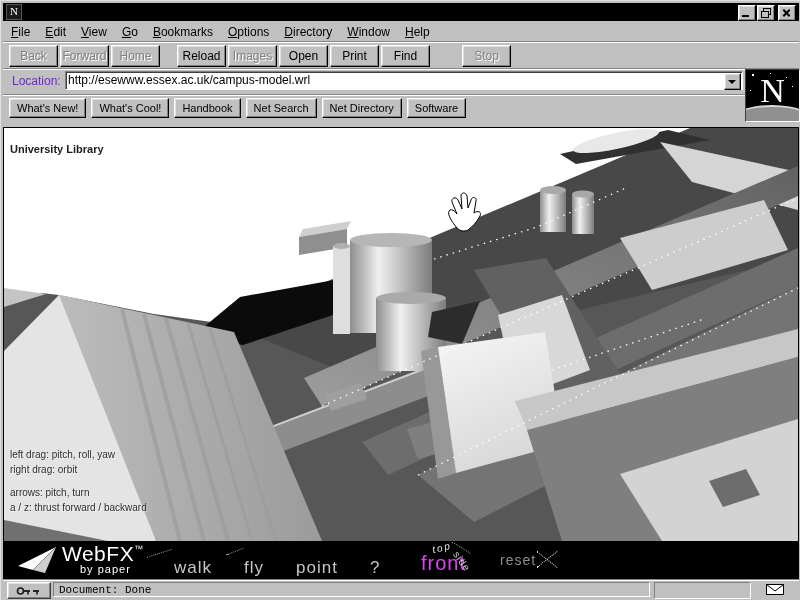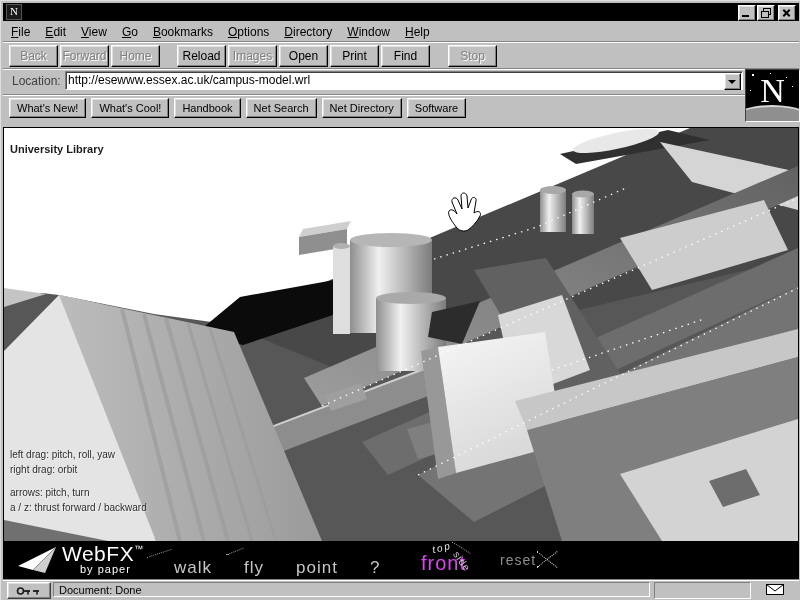--- a/index.html
+++ b/index.html
@@ -33,30 +33,30 @@
   
   .menubar{position:absolute;top:22px;left:2px;width:796px;height:18px;display:flex;
     align-items:center;padding-left:8px;box-sizing:border-box;}
   .menu-item{font-size:12px;color:#000;margin-right:15px;white-space:nowrap;}
   .menu-item u{text-decoration:underline;}
   
   .toolbar{position:absolute;top:42px;left:2px;width:796px;height:25px;display:flex;
     align-items:center;padding-left:6px;box-sizing:border-box;}
   .tb-group{display:flex;gap:2px;}
   .tb-group + .tb-group{margin-left:17px;}
-  .tb-group:last-child{margin-left:18px;}
+  .tb-group:last-child{margin-left:32px;}
   .btn95{background:#c0c0c0;border-top:1px solid #ffffff;border-left:1px solid #ffffff;
     border-right:1px solid #000;border-bottom:1px solid #000;
     box-shadow:inset -1px -1px 0 #808080,inset 1px 1px 0 #dfdfdf;
     font-family:"Liberation Sans",sans-serif;color:#000;}
   .tb-btn{width:49px;height:22px;font-size:12px;padding:0;}
   .tb-btn.disabled,.dir-btn.disabled{color:#808080;text-shadow:1px 1px 0 #fff;}
   
   .locrow{position:absolute;top:69px;left:2px;width:742px;height:23px;}
-  .loc-label{position:absolute;left:9px;top:4px;font-size:12px;color:#404040;}
+  .loc-label{position:absolute;left:9px;top:4px;font-size:12px;color:#6d28d9;}
   .loc-combo{position:absolute;left:62px;top:1px;width:678px;height:19px;box-sizing:border-box;}
   .loc-input{position:absolute;left:2px;top:1px;width:655px;height:14px;border:none;outline:none;
     font-family:"Liberation Sans",sans-serif;font-size:12px;color:#000;background:#fff;padding:0;}
   .loc-drop{position:absolute;right:1px;top:1px;width:15px;height:15px;}
   .loc-drop .arr{position:absolute;left:3px;top:6px;width:0;height:0;
     border-left:4px solid transparent;border-right:4px solid transparent;border-top:4px solid #000;}
   
   .dirrow{position:absolute;top:95px;left:2px;width:742px;height:23px;display:flex;
     align-items:center;padding-left:6px;box-sizing:border-box;gap:5px;}
   .dir-btn{height:20px;font-size:11px;padding:0 7px;white-space:nowrap;}
@@ -101,21 +101,21 @@
   .d1{left:142px;top:12px;width:26px;transform:rotate(-18deg);}
   .d2{left:222px;top:10px;width:18px;transform:rotate(-22deg);}
   .d3{left:446px;top:6px;width:22px;transform:rotate(32deg);}
   
   .statusbar{position:absolute;top:580px;left:2px;width:796px;height:18px;background:#c0c0c0;}
   .st-key{position:absolute;left:4px;top:1px;width:42px;height:15px;display:flex;
     align-items:center;justify-content:center;}
   .st-main{position:absolute;left:50px;top:1px;width:597px;height:15px;background:#c0c0c0;
     font-size:11px;color:#000;line-height:14px;padding-left:5px;box-sizing:border-box;
     border-top:1px solid #808080;border-left:1px solid #808080;
-    border-right:1px solid #fff;border-bottom:1px solid #fff;}
+    border-right:1px solid #fff;border-bottom:1px solid #fff;font-family:Liberation Mono, monospace;}
   .st-aux{position:absolute;left:651px;top:1px;width:95px;height:15px;background:#c0c0c0;
     border-top:1px solid #808080;border-left:1px solid #808080;
     border-right:1px solid #fff;border-bottom:1px solid #fff;}
   .st-mail{position:absolute;left:750px;top:1px;width:44px;height:15px;display:flex;
     align-items:center;justify-content:center;}
 </style>
 </head>
 <body>
 
 <div id="screen">

